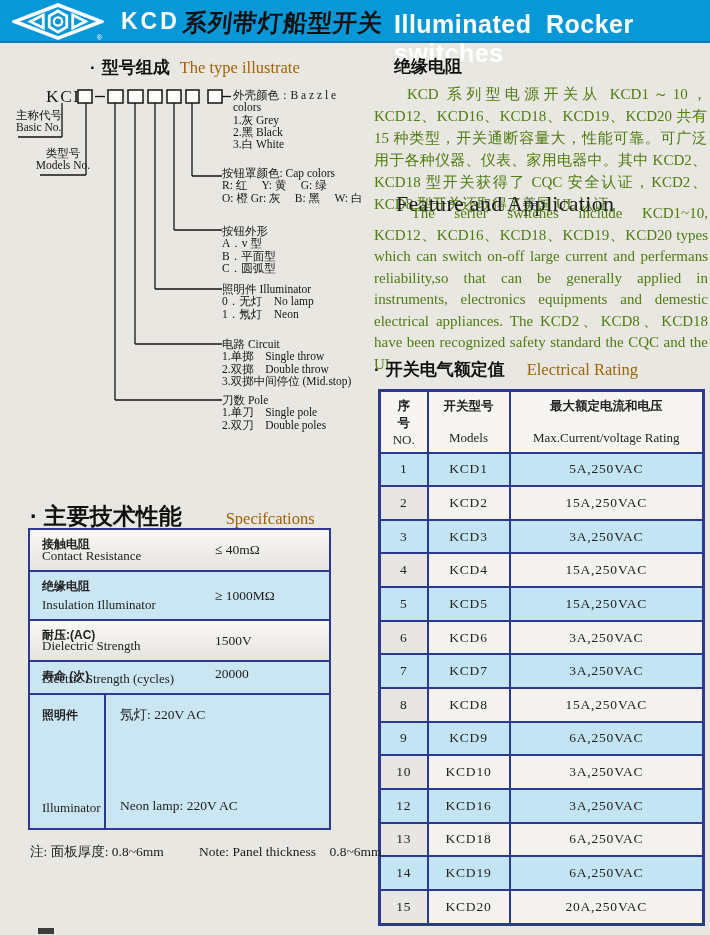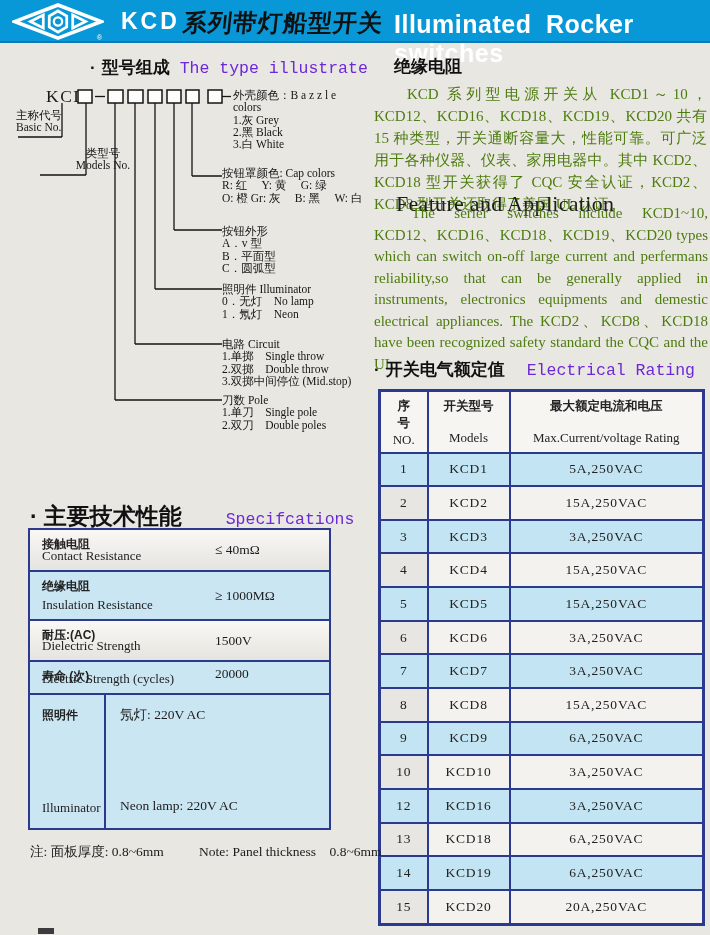--- a/index.html
+++ b/index.html
@@ -20,21 +20,21 @@
     font-family:"Liberation Sans",sans-serif; font-weight:bold; font-size:24px;
     letter-spacing:1px; transform:skewX(-6deg); }
   .hdr .t-en { position:absolute; left:394px; top:10px; color:#fff;
     font-family:"Liberation Sans",sans-serif; font-weight:bold; font-size:25px;
     letter-spacing:0.5px; word-spacing:7px; }
   .hdr svg { position:absolute; left:12px; top:3px; }
 
   
   .sec { position:absolute; white-space:nowrap; }
   .sec .zh { font-family:"Liberation Sans",sans-serif; font-weight:bold; font-size:17px; color:#111; }
-  .sec .en { font-family:Liberation Mono, monospace; font-size:16.5px; color:#6d28d9; }
+  .sec .en { font-family:Liberation Serif, serif; font-size:16.5px; color:#a16207; }
   .bullet { font-weight:bold; margin-right:6px; }
 
   
   .diagram-svg { position:absolute; left:15px; top:85px; }
   .kcd-prefix { position:absolute; left:46px; top:86px; font-size:17.5px; letter-spacing:1.5px; }
   .dlab { position:absolute; font-size:11.5px; line-height:12.3px; white-space:nowrap; color:#151515; }
   .dlab div { white-space:nowrap; }
 
   
   .para { position:absolute; text-align:justify; color:#4d7c0f; }
@@ -123,21 +123,21 @@
     <path d="M159,18 V145 M159,145 H207"></path>
     <path d="M177,18 V91 M177,91 H207"></path>
     <path d="M207,11.5 H216"></path>
   </g>
 </svg>
 
 <div class="dlab" style="left:16px; top:109px;">
   <div>主称代号</div>
   <div>Basic No.</div>
 </div>
-<div class="dlab" style="left:34px; top:147px; width:58px; text-align:center;margin-left:40px;">
+<div class="dlab" style="left:34px; top:147px; width:58px; text-align:center;">
   <div>类型号</div>
   <div>Models No.</div>
 </div>
 <div class="dlab" style="left:233px; top:89px;">
   <div>外壳颜色：B a z z l e</div>
   <div>colors</div>
   <div>1.灰  Grey</div>
   <div>2.黑  Black</div>
   <div>3.白  White</div>
 </div>
@@ -305,21 +305,21 @@
 </div>
 
 <div class="spec-tbl">
   <div class="spec-row gray" style="height:42px;">
     <div class="spec-zh">接触电阻</div>
     <div class="spec-en">Contact Resistance</div>
     <div class="spec-val">≤ 40mΩ</div>
   </div>
   <div class="spec-row blue" style="height:49px;">
     <div class="spec-zh">绝缘电阻</div>
-    <div class="spec-en">Insulation Resistance</div>
+    <div class="spec-en">Insulation Illuminator</div>
     <div class="spec-val">≥ 1000MΩ</div>
   </div>
   <div class="spec-row gray" style="height:41px;">
     <div class="spec-zh">耐压:(AC)</div>
     <div class="spec-en">Dielectric Strength</div>
     <div class="spec-val">1500V</div>
   </div>
   <div class="spec-row blue" style="height:33px;">
     <div class="spec-zh">寿命 (次)</div>
     <div class="spec-en">Electric Strength (cycles)</div>

